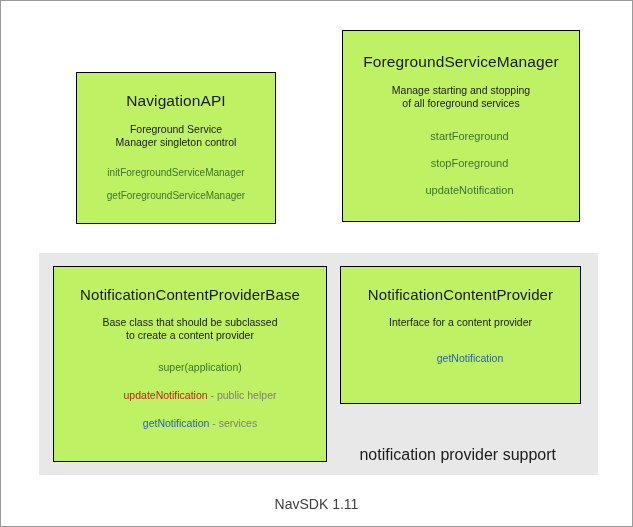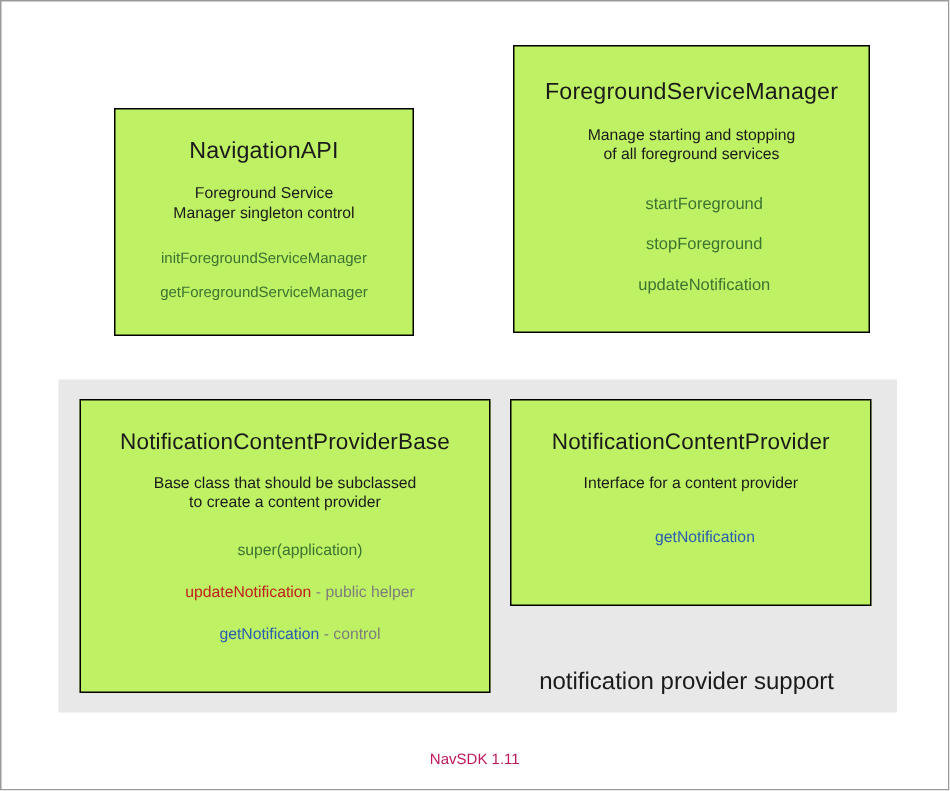--- a/index.html
+++ b/index.html
@@ -152,22 +152,22 @@
   #box-notification-content-provider .member {
     font-size: 10.5px;
   }
 
   
   #footer-version {
     position: absolute;
     left: 0; right: 0;
     bottom: 14px;
     text-align: center;
-    font-size: 10px;
-    color: #be185d;
+    font-size: 14px;
+    color: #404040;
   }
 </style>
 </head>
 <body>
 
 <div id="canvas">
 
   <div id="panel-notification-provider-support">
     <span id="panel-label">notification provider support</span>
   </div>
@@ -214,21 +214,21 @@
       <div>to create a content provider</div>
     </div>
     <div class="members">
       <div class="member">
         <span class="sym c-green">super(application)</span><span class="note"></span>
       </div>
       <div class="member">
         <span class="sym c-red">updateNotification</span><span class="note"> - public helper</span>
       </div>
       <div class="member">
-        <span class="sym c-blue">getNotification</span><span class="note"> - control</span>
+        <span class="sym c-blue">getNotification</span><span class="note"> - services</span>
       </div>
     </div>
   </div>
 
   <div id="box-notification-content-provider" class="class-box">
     <div class="class-title">NotificationContentProvider</div>
     <div class="class-desc">
       <div>Interface for a content provider</div>
     </div>
     <div class="members">

